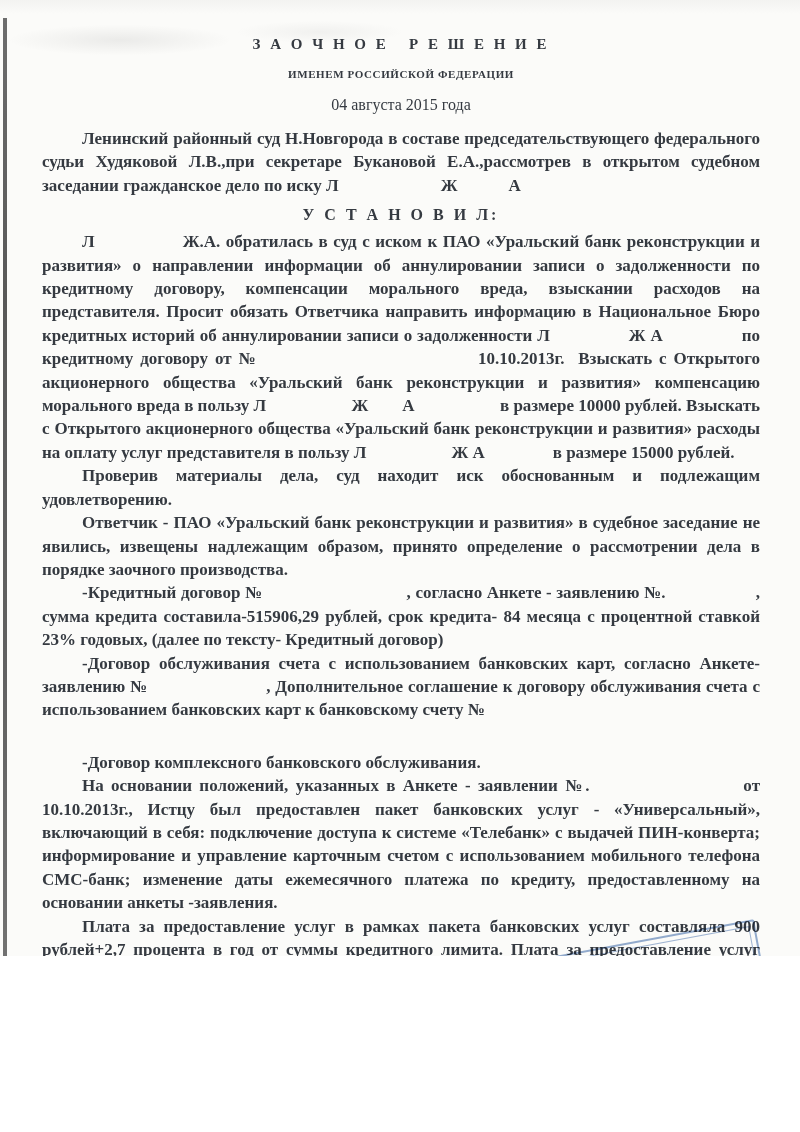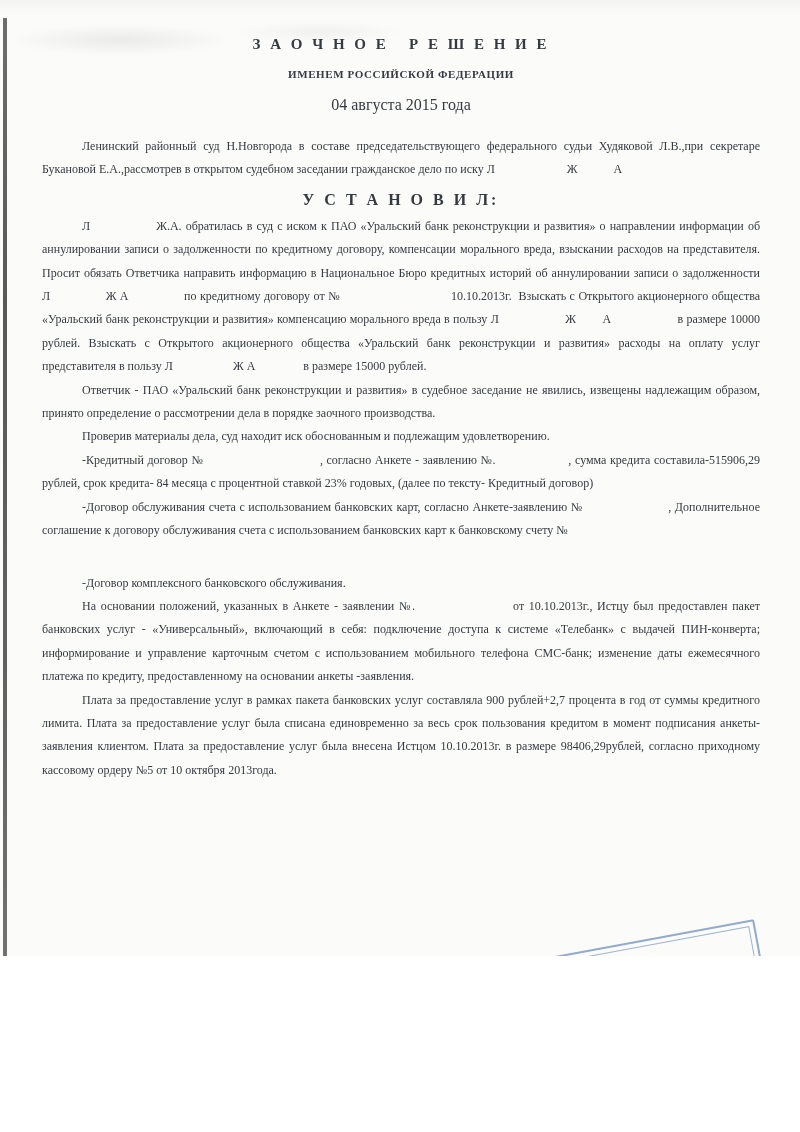--- a/index.html
+++ b/index.html
@@ -46,27 +46,28 @@
   .doc-subtitle {
     text-align: center;
     font-weight: bold;
     font-size: 11px;
     letter-spacing: 0.6px;
     margin: 0 0 16px 0;
   }
   .doc-date {
     text-align: center;
     font-size: 16px;
-    margin: 0 0 21px 0;
+    margin: 0 0 13px 0;
   }
   .para {
     margin: 0;
-    font-size: 12px;
+    font-size: 17px;
     line-height: 23.4px;
     text-align: justify;
+    font-weight: bold;
   }
   .para.indent { text-indent: 40px; }
   .para.gap-before { margin-top: 29px; }
   .section-heading {
     text-align: center;
     font-weight: bold;
     font-size: 16px;
     letter-spacing: 3px;
     margin: 9px 0 6px 0;
     white-space: pre;
@@ -109,22 +110,22 @@
     <div class="doc-date">04 августа 2015 года</div>
 
     <div>
         <p class="para indent">Ленинский районный суд Н.Новгорода в составе председательствующего федерального судьи Худяковой Л.В.,при секретаре Букановой Е.А.,рассмотрев в открытом судебном заседании гражданское дело по иску Л&nbsp;&nbsp;&nbsp;&nbsp;&nbsp;&nbsp;&nbsp;&nbsp;&nbsp;&nbsp;&nbsp;&nbsp;&nbsp;&nbsp;&nbsp;&nbsp;&nbsp;&nbsp;&nbsp;&nbsp;&nbsp;&nbsp;&nbsp;&nbsp;Ж&nbsp;&nbsp;&nbsp;&nbsp;&nbsp;&nbsp;&nbsp;&nbsp;&nbsp;&nbsp;&nbsp;&nbsp;А</p>
       </div>
 
     <div class="section-heading">У С Т А Н О В И Л:</div>
 
     <div>
         <p class="para indent">Л&nbsp;&nbsp;&nbsp;&nbsp;&nbsp;&nbsp;&nbsp;&nbsp;&nbsp;&nbsp;&nbsp;&nbsp;&nbsp;&nbsp;&nbsp;&nbsp;Ж.А. обратилась в суд с иском  к ПАО «Уральский банк реконструкции и развития»  о направлении информации об аннулировании записи о задолженности по кредитному договору, компенсации морального вреда, взыскании расходов на представителя. Просит обязать Ответчика направить информацию в Национальное Бюро кредитных историй об аннулировании записи о задолженности Л&nbsp;&nbsp;&nbsp;&nbsp;&nbsp;&nbsp;&nbsp;&nbsp;&nbsp;&nbsp;&nbsp;&nbsp;&nbsp;&nbsp;&nbsp;&nbsp;Ж А&nbsp;&nbsp;&nbsp;&nbsp;&nbsp;&nbsp;&nbsp;&nbsp;&nbsp;&nbsp;&nbsp;&nbsp;&nbsp;&nbsp;&nbsp;&nbsp;по кредитному договору от №&nbsp;&nbsp;&nbsp;&nbsp;&nbsp;&nbsp;&nbsp;&nbsp;&nbsp;&nbsp;&nbsp;&nbsp;&nbsp;&nbsp;&nbsp;&nbsp;&nbsp;&nbsp;&nbsp;&nbsp;&nbsp;&nbsp;&nbsp;&nbsp;&nbsp;&nbsp;&nbsp;&nbsp;&nbsp;&nbsp;&nbsp;&nbsp;10.10.2013г.&nbsp; Взыскать с Открытого акционерного общества «Уральский банк реконструкции и развития» компенсацию морального вреда в пользу Л&nbsp;&nbsp;&nbsp;&nbsp;&nbsp;&nbsp;&nbsp;&nbsp;&nbsp;&nbsp;&nbsp;&nbsp;&nbsp;&nbsp;&nbsp;&nbsp;&nbsp;&nbsp;&nbsp;&nbsp;Ж&nbsp;&nbsp;&nbsp;&nbsp;&nbsp;&nbsp;&nbsp;&nbsp;А&nbsp;&nbsp;&nbsp;&nbsp;&nbsp;&nbsp;&nbsp;&nbsp;&nbsp;&nbsp;&nbsp;&nbsp;&nbsp;&nbsp;&nbsp;&nbsp;&nbsp;&nbsp;&nbsp;&nbsp;в размере 10000 рублей. Взыскать с Открытого акционерного общества «Уральский банк реконструкции и развития» расходы на оплату услуг представителя в пользу Л&nbsp;&nbsp;&nbsp;&nbsp;&nbsp;&nbsp;&nbsp;&nbsp;&nbsp;&nbsp;&nbsp;&nbsp;&nbsp;&nbsp;&nbsp;&nbsp;&nbsp;&nbsp;&nbsp;&nbsp;Ж А&nbsp;&nbsp;&nbsp;&nbsp;&nbsp;&nbsp;&nbsp;&nbsp;&nbsp;&nbsp;&nbsp;&nbsp;&nbsp;&nbsp;&nbsp;&nbsp;в размере 15000 рублей.</p>
+        <p class="para indent">Проверив материалы дела, суд находит иск обоснованным и  подлежащим удовлетворению.</p>
         <p class="para indent">Ответчик - ПАО «Уральский банк реконструкции и развития»  в судебное заседание не явились, извещены надлежащим образом, принято определение о рассмотрении дела в порядке заочного производства.</p>
-        <p class="para indent">Проверив материалы дела, суд находит иск обоснованным и  подлежащим удовлетворению.</p>
         <p class="para indent">-Кредитный договор №&nbsp;&nbsp;&nbsp;&nbsp;&nbsp;&nbsp;&nbsp;&nbsp;&nbsp;&nbsp;&nbsp;&nbsp;&nbsp;&nbsp;&nbsp;&nbsp;&nbsp;&nbsp;&nbsp;&nbsp;&nbsp;&nbsp;&nbsp;&nbsp;&nbsp;&nbsp;&nbsp;&nbsp;&nbsp;&nbsp;&nbsp;&nbsp;, согласно Анкете - заявлению №.&nbsp;&nbsp;&nbsp;&nbsp;&nbsp;&nbsp;&nbsp;&nbsp;&nbsp;&nbsp;&nbsp;&nbsp;&nbsp;&nbsp;&nbsp;&nbsp;&nbsp;&nbsp;&nbsp;&nbsp;, сумма кредита составила-515906,29 рублей, срок кредита- 84 месяца с процентной ставкой 23% годовых, (далее по тексту- Кредитный договор)</p>
         <p class="para indent">-Договор обслуживания счета с использованием банковских карт, согласно Анкете-заявлению №&nbsp;&nbsp;&nbsp;&nbsp;&nbsp;&nbsp;&nbsp;&nbsp;&nbsp;&nbsp;&nbsp;&nbsp;&nbsp;&nbsp;&nbsp;&nbsp;&nbsp;&nbsp;&nbsp;&nbsp;&nbsp;&nbsp;&nbsp;&nbsp;, Дополнительное соглашение к договору обслуживания счета с использованием банковских карт к банковскому счету №</p>
         <p class="para indent gap-before">-Договор комплексного банковского обслуживания.</p>
         <p class="para indent">На основании положений, указанных в Анкете - заявлении №.&nbsp;&nbsp;&nbsp;&nbsp;&nbsp;&nbsp;&nbsp;&nbsp;&nbsp;&nbsp;&nbsp;&nbsp;&nbsp;&nbsp;&nbsp;&nbsp;&nbsp;&nbsp;&nbsp;&nbsp; от 10.10.2013г., Истцу был предоставлен пакет банковских услуг - «Универсальный», включающий в себя: подключение доступа к системе «Телебанк» с выдачей ПИН-конверта; информирование и управление карточным счетом с использованием мобильного телефона СМС-банк; изменение даты ежемесячного платежа по кредиту, предоставленному на основании анкеты -заявления.</p>
         <p class="para indent">Плата за предоставление услуг в рамках пакета банковских услуг составляла 900 рублей+2,7 процента в год от суммы кредитного лимита. Плата за предоставление услуг была списана единовременно за весь срок пользования кредитом в момент подписания анкеты-заявления клиентом. Плата за предоставление услуг была внесена Истцом 10.10.2013г. в размере 98406,29рублей, согласно приходному кассовому ордеру №5 от 10 октября 2013года.</p>
       </div>
   </div>
 
   <div class="stamp">
     <div class="stamp-inner">

